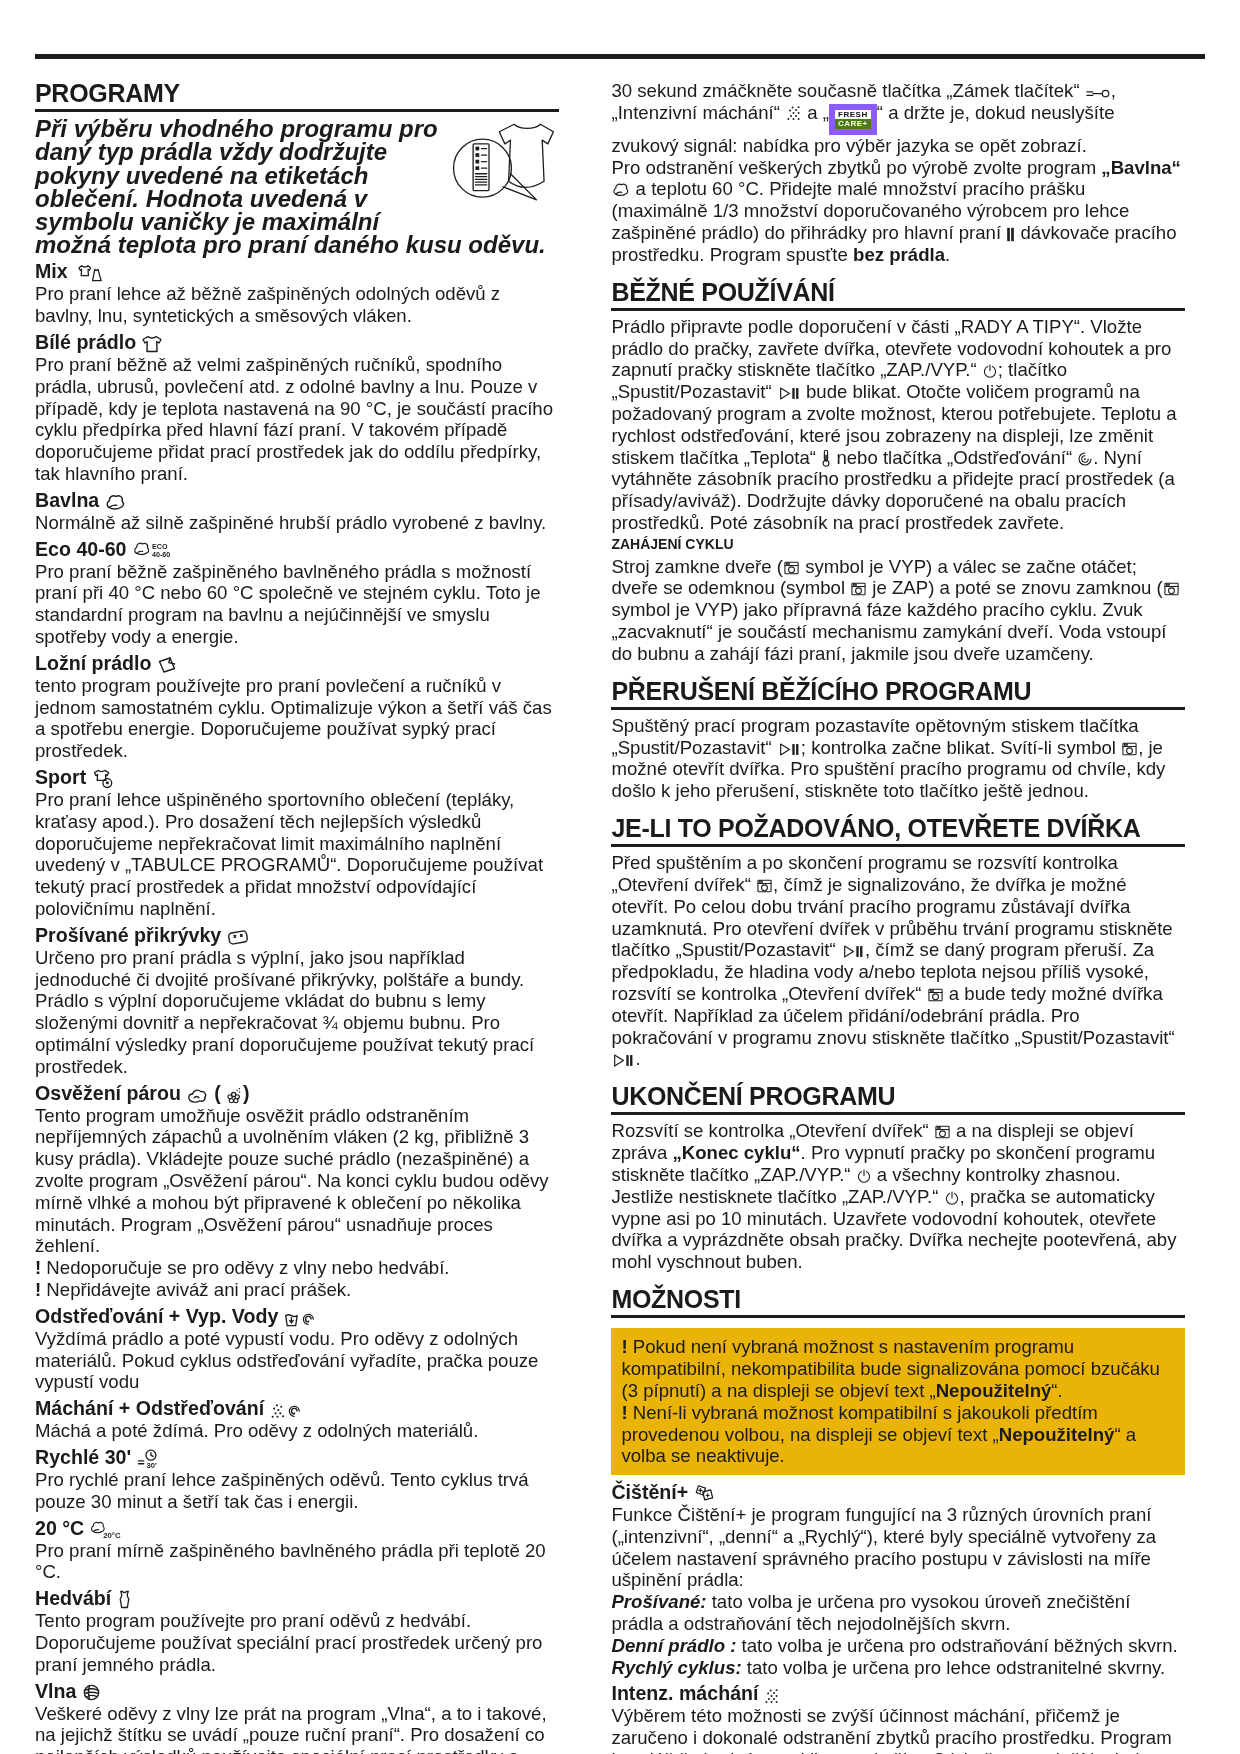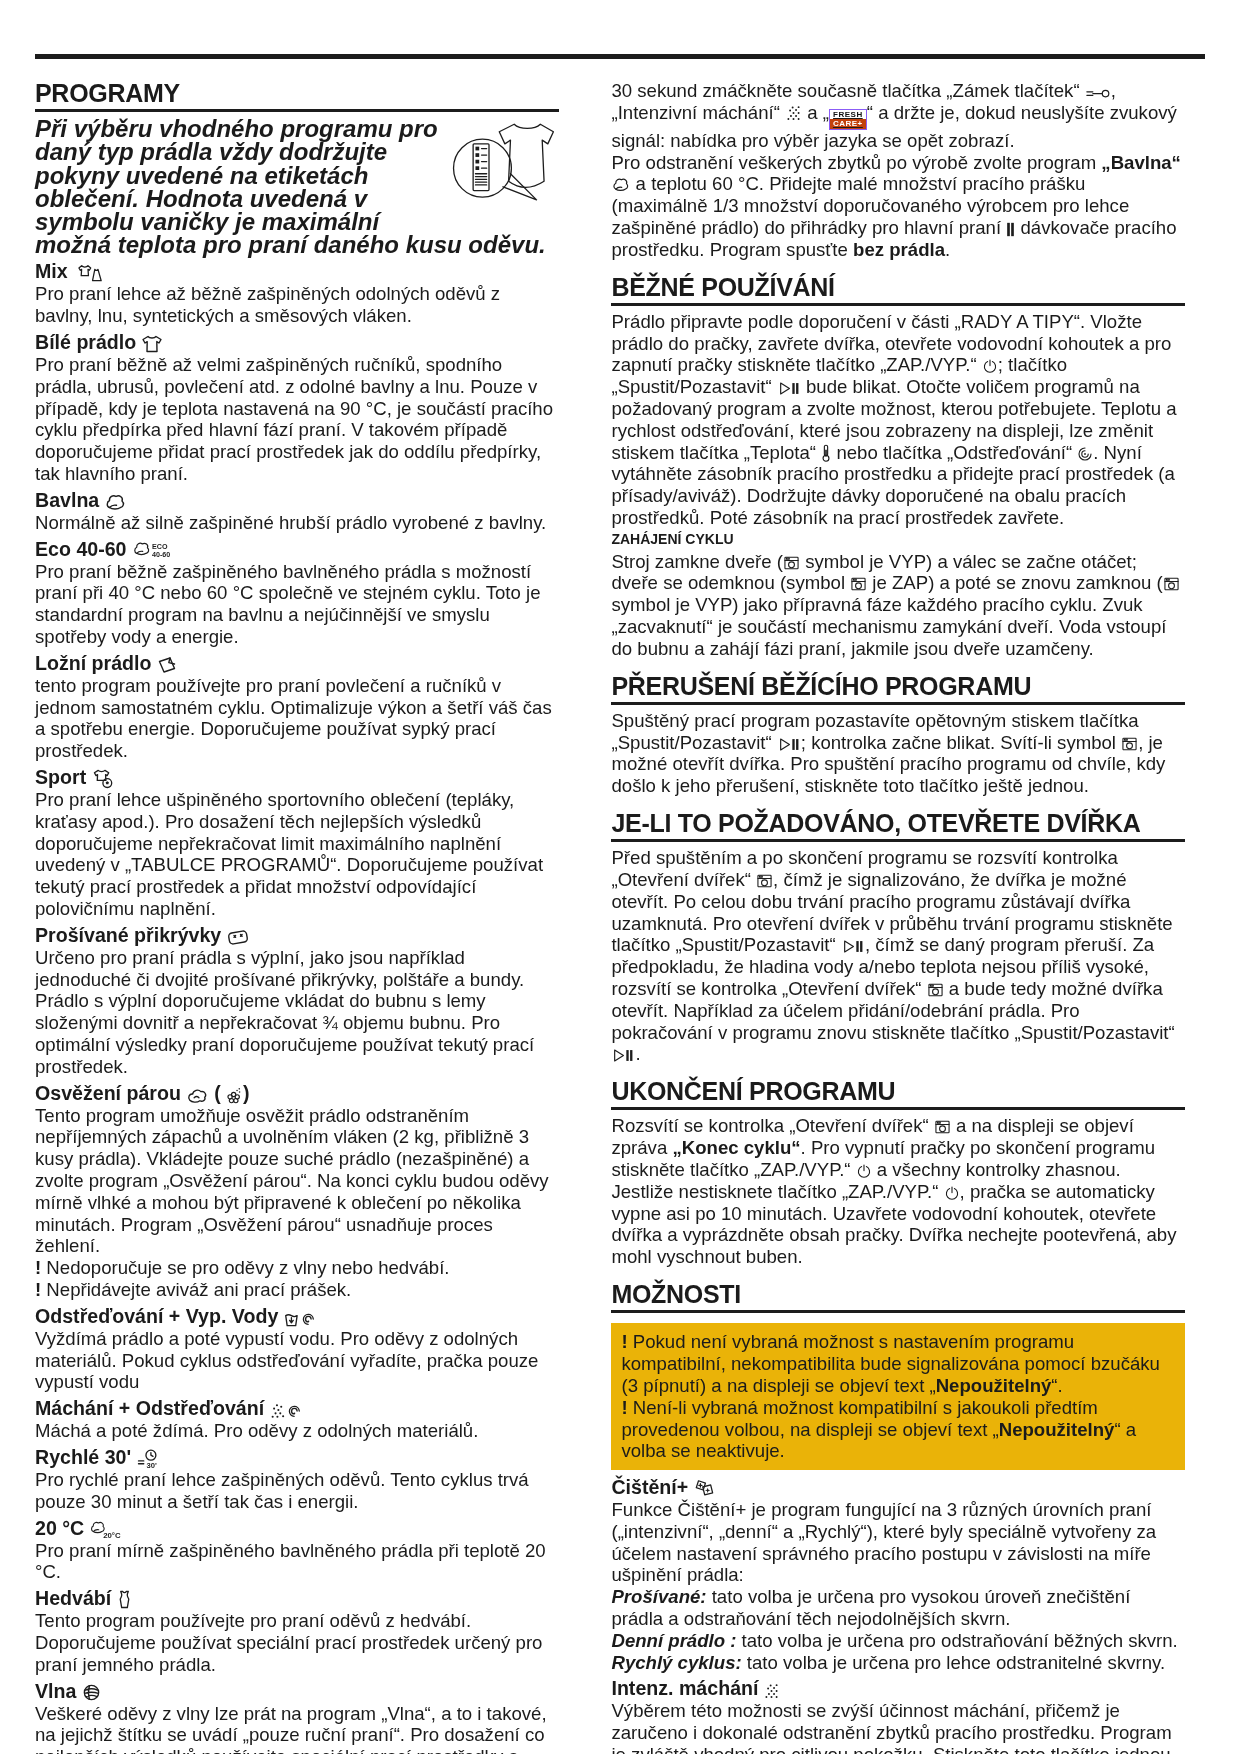--- a/index.html
+++ b/index.html
@@ -18,24 +18,24 @@
   .phead{font-size:19.6px;font-weight:bold;line-height:23px;margin:4px 0 0 0;}
   .pname{font-weight:bold;}
   .b{font-weight:bold;}
   .i{font-style:italic;}
   .intro{font-size:24px;line-height:23.2px;font-weight:bold;font-style:italic;margin:2px 0 2px 0;}
   .intro .illo{float:right;width:112px;height:106px;margin:0 0 2px 6px;line-height:0;}
   .intro .illo svg{width:112px;height:106px;}
   .graybox{background:#eab308;padding:8px 10px;margin:10px 0 6px 0;}
   .ic{display:inline-block;vertical-align:-3px;line-height:0;}
   .phead .ic{vertical-align:-5px;margin-left:5px;}
-  .fcb{display:inline-block;vertical-align:-4px;border:1px solid #8b5cf6;font-size:8px;
-       line-height:8px;text-align:center;font-style:normal;text-decoration:underline;}
+  .fcb{display:inline-block;vertical-align:-4px;border:6px solid #8b5cf6;font-size:8px;
+       line-height:8px;text-align:center;font-style:normal;}
   .fcb .fct{display:block;padding:1px 3px 0 3px;color:#111;letter-spacing:0.5px;}
-  .fcb .fcc{display:block;background:#c2410c;color:#fff;padding:1px 3px;letter-spacing:0.5px;}
+  .fcb .fcc{display:block;background:#4d7c0f;color:#fff;padding:1px 3px;letter-spacing:0.5px;}
 </style>
 </head>
 <body>
 
 <div class="page">
   <div class="toprule"></div>
   <div class="cols">
     <div class="col left">
         <h2 class="h1">PROGRAMY</h2>
         <div class="intro"><span class="illo"><svg width="112" height="106" viewBox="0 0 120 112">

